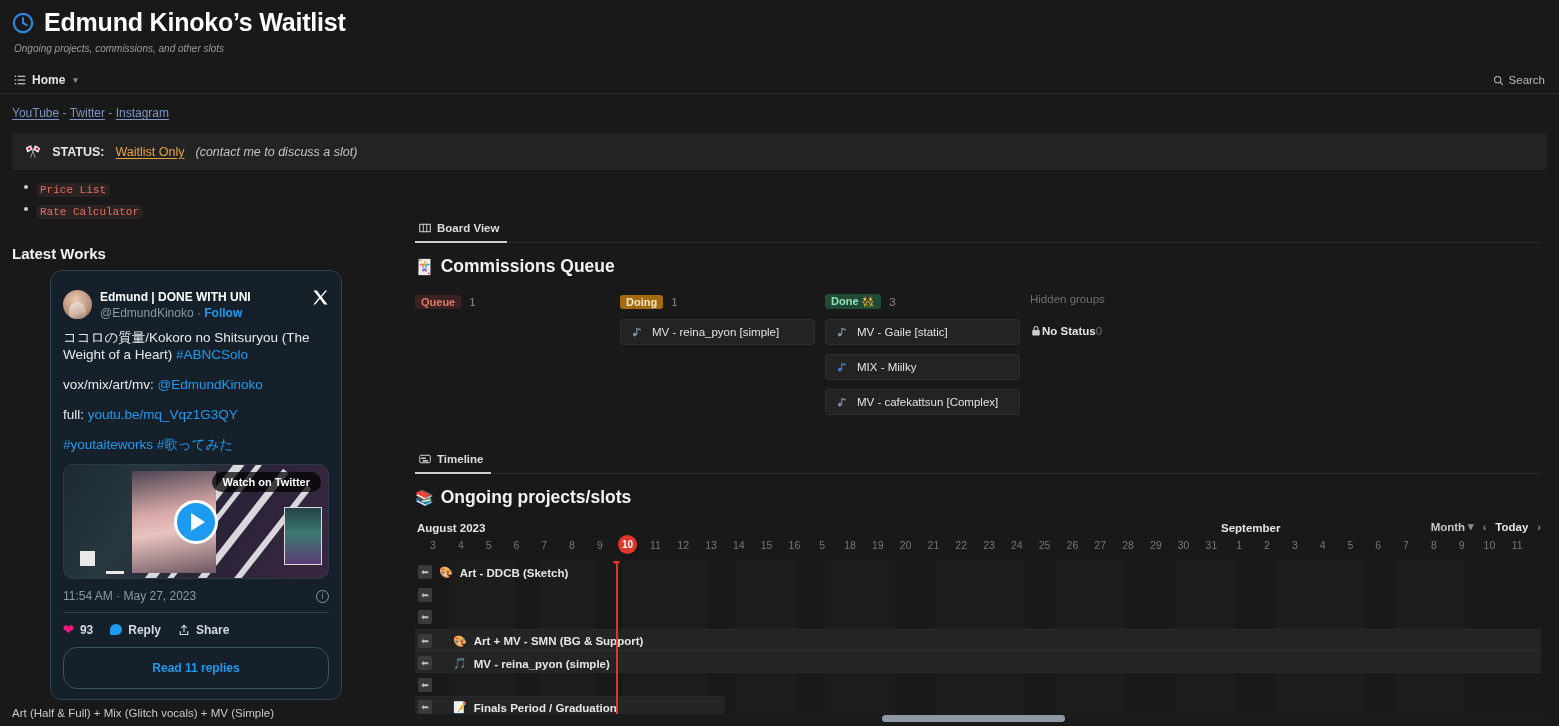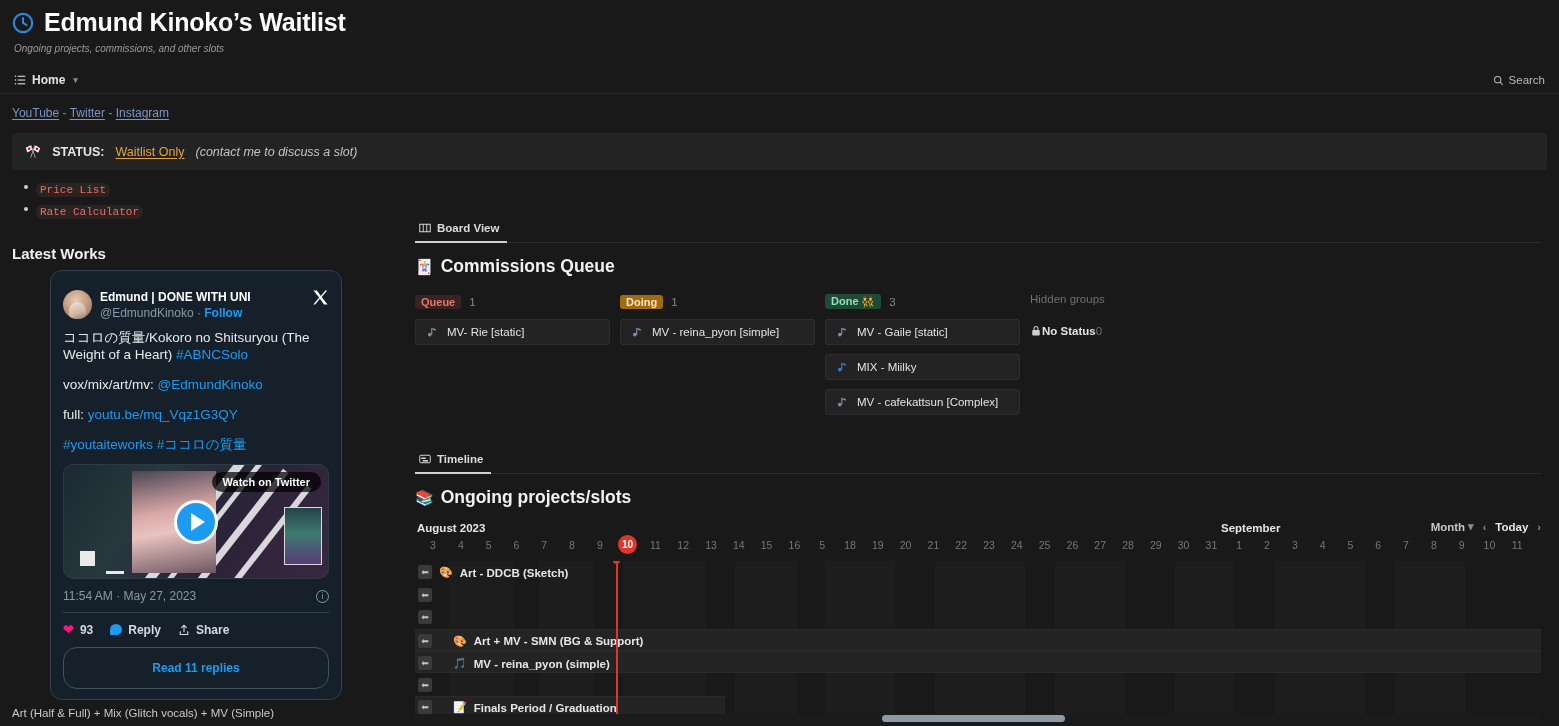--- a/index.html
+++ b/index.html
@@ -293,21 +293,21 @@
         <span>ココロの質量/Kokoro no Shitsuryou (The Weight of a Heart) </span><span class="tw-link">#ABNCSolo</span>
       </p>
       <p>
         <span>vox/mix/art/mv: </span><span class="tw-link">@EdmundKinoko</span>
       </p>
       <p>
         <span>full: </span><span class="tw-link">youtu.be/mq_Vqz1G3QY</span>
       </p>
       <p>
         <span class="tw-link">#youtaiteworks</span>
-        <span class="tw-link">#ココロの質量</span>
+        <span class="tw-link">#歌ってみた</span>
       </p>
     </div>
 
     <div class="tw-media">
       <div class="media-streak" style="left:118px;top:-28px;width:9px;height:190px;"></div>
       <div class="media-streak" style="left:140px;top:-28px;width:5px;height:190px;"></div>
       <div class="media-streak" style="left:166px;top:-12px;width:7px;height:170px;"></div>
       <div class="media-streak" style="left:196px;top:6px;width:6px;height:150px;"></div>
       <div class="media-portrait"></div>
       <div class="media-tv"></div>
@@ -365,28 +365,20 @@
       <span class="tl-emoji">🃏</span>
       <span>Commissions Queue</span>
     </div>
 
     <div class="board">
 
       <div class="bcol">
         <div class="bcol-head">
           <span class="chip queue">Queue</span>
           <span class="cnt">1</span>
-        </div>
-        <div class="card">
-          <svg class="card-ico" viewBox="0 0 16 16">
-            <circle cx="5" cy="11.5" r="2.4" fill="#7f8fa6"></circle>
-              <rect x="6.9" y="2.5" width="1.5" height="9" fill="#7f8fa6"></rect>
-            <path d="M8.4 2.5 L13 4 V6.2 L8.4 4.7 Z" fill="#7f8fa6"></path>
-          </svg>
-          <span>MV- Rie [static]</span>
         </div>
       </div>
 
       <div class="bcol">
         <div class="bcol-head">
           <span class="chip doing">Doing</span>
           <span class="cnt">1</span>
         </div>
         <div class="card">
           <svg class="card-ico" viewBox="0 0 16 16">

